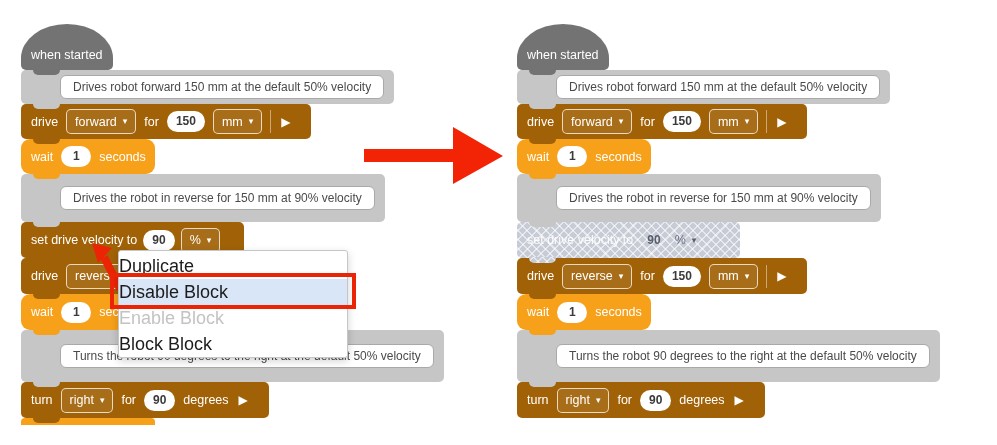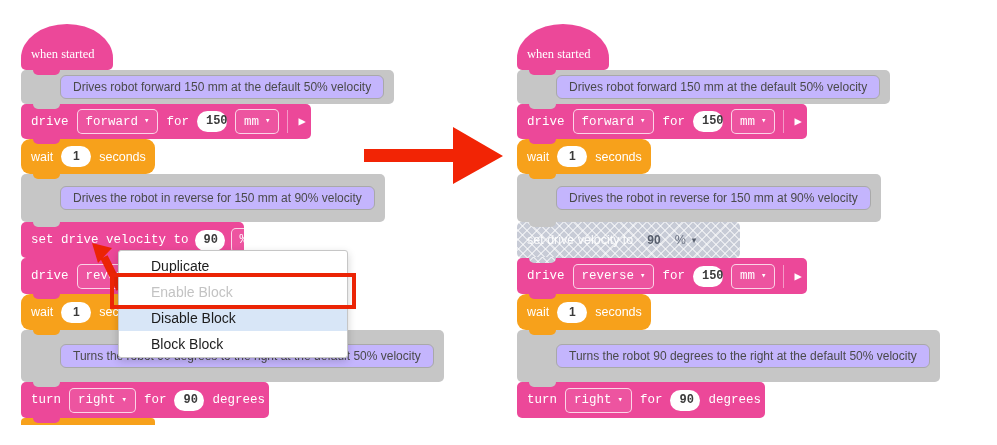--- a/index.html
+++ b/index.html
@@ -11,37 +11,37 @@
   .blk{
     position:absolute;display:flex;align-items:center;gap:8px;
     padding:0 10px;border-radius:5px;color:#fff;font-size:12.5px;font-weight:500;
     box-sizing:border-box;white-space:nowrap;
   }
   .blk::after{ 
     content:"";position:absolute;left:12px;bottom:-5px;width:27px;height:6px;
     background:inherit;border-radius:0 0 5px 5px;
   }
   .no-tab::after{display:none;}
-  .blue{background:#ec4899;font-family:Liberation Mono, monospace;}
-  .gold{background:#ec4899;font-family:Liberation Serif, serif;}
+  .blue{background:#a16207;}
+  .gold{background:#737373;}
   .orange{background:#F7A11B;border-radius:9px;}
   .hat{
     border-radius:46px 46px 5px 5px / 34px 34px 5px 5px;
     align-items:flex-end;padding-bottom:8px;
   }
   .comment-outer{
     position:absolute;display:inline-flex;align-items:center;
     background:#C6C6C6;border-radius:5px;padding:0 10px 0 39px;box-sizing:border-box;
   }
   .comment-outer::after{
     content:"";position:absolute;left:12px;bottom:-5px;width:27px;height:6px;
     background:#C6C6C6;border-radius:0 0 5px 5px;
   }
   .comment-inner{
-    background:#c4b5fd;border:1px solid #A9A9A9;border-radius:6px;
+    background:#ffffff;border:1px solid #A9A9A9;border-radius:6px;
     padding:4px 12px;color:#4a4a4a;font-size:12px;font-weight:500;white-space:nowrap;
   }
   .oval{
     background:#fff;color:#3a3a3a;border-radius:12px;height:21px;line-height:21px;
     padding:0 9px;font-size:12px;font-weight:700;min-width:12px;text-align:center;
   }
   .dd{
     display:flex;align-items:center;gap:6px;height:23px;
     border:1px solid rgba(255,255,255,.75);border-radius:5px;padding:0 8px;
     background:rgba(255,255,255,.07);
@@ -57,21 +57,21 @@
   }
   .disabled-blk .lbl{color:rgba(255,255,255,.92);}
   .disabled-blk .dis-val{color:#565D6B;font-weight:700;font-size:12px;padding:0 10px;}
   .disabled-blk .dis-unit{color:#6A7180;display:flex;gap:6px;align-items:center;}
   .disabled-blk .dis-unit .chev{color:#565D6B;}
   .menu{
     position:absolute;left:118px;top:250px;width:230px;height:108px;z-index:30;
     background:#fff;border:1px solid #c6c6c6;border-radius:3px;
     box-shadow:0 3px 8px rgba(0,0,0,.18);box-sizing:border-box;padding-top:2px;
   }
-  .menu-item{height:26px;line-height:26px;padding-left:32px;font-size:14px;color:#1c1c1c;}
+  .menu-item{height:26px;line-height:26px;font-size:18px;color:#1c1c1c;}
   .menu-item.highlight{background:#D8E6F7;}
   .menu-item.grayed{color:#c3c3c3;}
   .red-box{
     position:absolute;left:110px;top:273px;width:246px;height:36px;z-index:31;
     border:4px solid #EB2405;box-sizing:border-box;pointer-events:none;
   }
   svg{position:absolute;}
   .z12{z-index:12}.z11{z-index:11}.z10{z-index:10}.z9{z-index:9}.z8{z-index:8}
   .z7{z-index:7}.z6{z-index:6}.z5{z-index:5}.z4{z-index:4}.z3{z-index:3}.z0{z-index:0}
 </style>
@@ -156,22 +156,22 @@
     <span>for</span>
     <span class="oval">90</span>
     <span>degrees</span>
     <span class="play noline">▶</span>
   </div>
 
   <div class="blk orange no-tab z0" style="left:21px;top:418px;width:134px;height:7px;border-radius:4px 4px 0 0;"></div>
 
   <div class="menu">
     <div class="menu-item">Duplicate</div>
+    <div class="menu-item highlight">Disable Block</div>
     <div class="menu-item grayed">Enable Block</div>
-    <div class="menu-item highlight">Disable Block</div>
     <div class="menu-item">Block Block</div>
   </div>
 
   <div class="red-box"></div>
 
   <svg width="50" height="60" style="left:83px;top:236px;z-index:29;pointer-events:none;">
     <line x1="21" y1="21" x2="37" y2="53" stroke="#EB2405" stroke-width="8"></line>
     <polygon points="9,7 29,12 15,27" fill="#EB2405"></polygon>
   </svg>
 </div>

